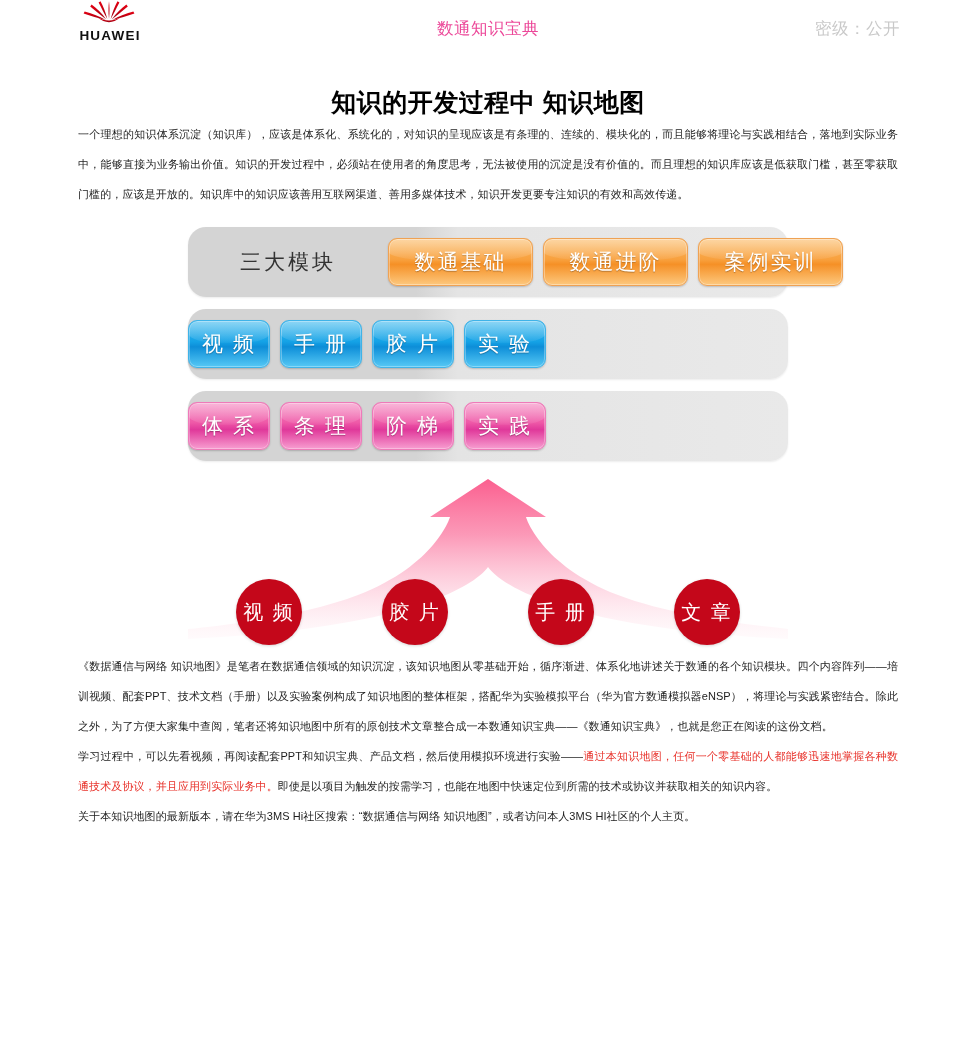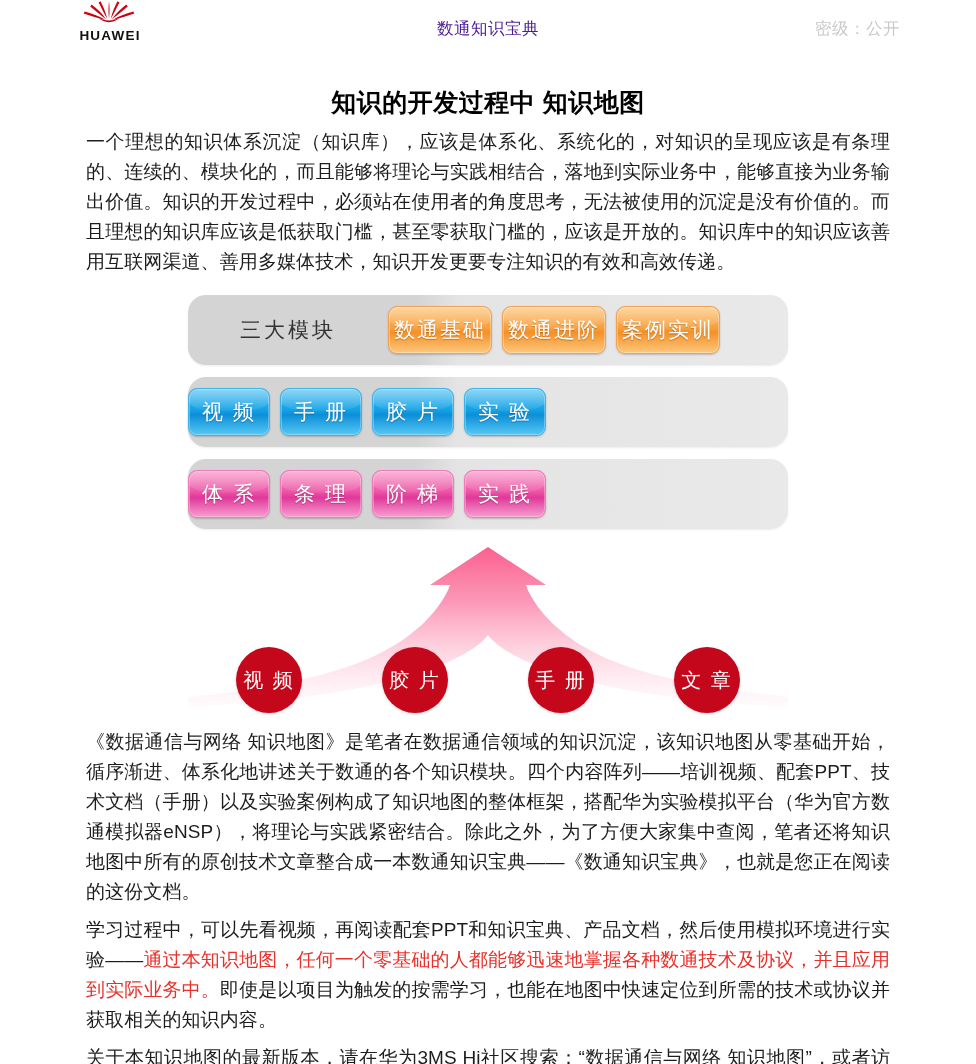--- a/index.html
+++ b/index.html
@@ -50,21 +50,21 @@
     line-height: 14px;
     margin-top: 1px;
   }
   .header-center {
     position: absolute;
     left: 0;
     right: 0;
     top: 18px;
     text-align: center;
     font-size: 16.5px;
-    color: #4c1d95;
+    color: #ec4899;
     letter-spacing: 0.5px;
   }
   .header-right {
     position: absolute;
     right: 76px;
     top: 18px;
     font-size: 16.5px;
     color: #c9c9c9;
     letter-spacing: 0.5px;
   }
@@ -78,25 +78,25 @@
     margin: 28px 0 0 0;
     letter-spacing: 0.5px;
   }
 
   
   .content {
     padding: 0 78px;
     box-sizing: border-box;
   }
   p.para {
-    font-size: 19px;
+    font-size: 11px;
     line-height: 30px;
     text-align: justify;
     text-justify: inter-ideograph;
-    margin: 8px;
+    margin: 0;
     color: #1d1d1d;
     letter-spacing: 0.1px;
   }
   .para-1 { margin-top: 26px; }
   .para-2 { margin-top: 14px; }
   .para-3 { margin-top: 12px; }
   .para-4 { margin-top: 12px; }
   .red { color: #e8312a; }
   .all-red { color: #e8312a; }
 
@@ -148,21 +148,21 @@
   .btn::after {
     content: "";
     position: absolute;
     left: 0; right: 0; top: 0;
     height: 48%;
     background: linear-gradient(to bottom, rgba(255,255,255,0.42), rgba(255,255,255,0.04));
     border-radius: 9px 9px 40% 40%;
     pointer-events: none;
   }
   .btn-orange {
-    width: 104px;
+    width: 145px;
     background: linear-gradient(to bottom, #fbb861 0%, #f8a03d 45%, #f59026 55%, #fdc87e 100%);
     border: 1px solid #efa254;
     box-shadow: 0 1px 2px rgba(0,0,0,0.2), inset 0 0 0 1px rgba(255,255,255,0.35);
   }
   .btn-blue {
     width: 82px;
     background: linear-gradient(to bottom, #3bb8ee 0%, #14a2e6 45%, #0d8ed8 56%, #56c8f5 100%);
     border: 1px solid #3fb3e8;
     box-shadow: 0 1px 2px rgba(0,0,0,0.2), inset 0 0 0 1px rgba(255,255,255,0.3);
   }

